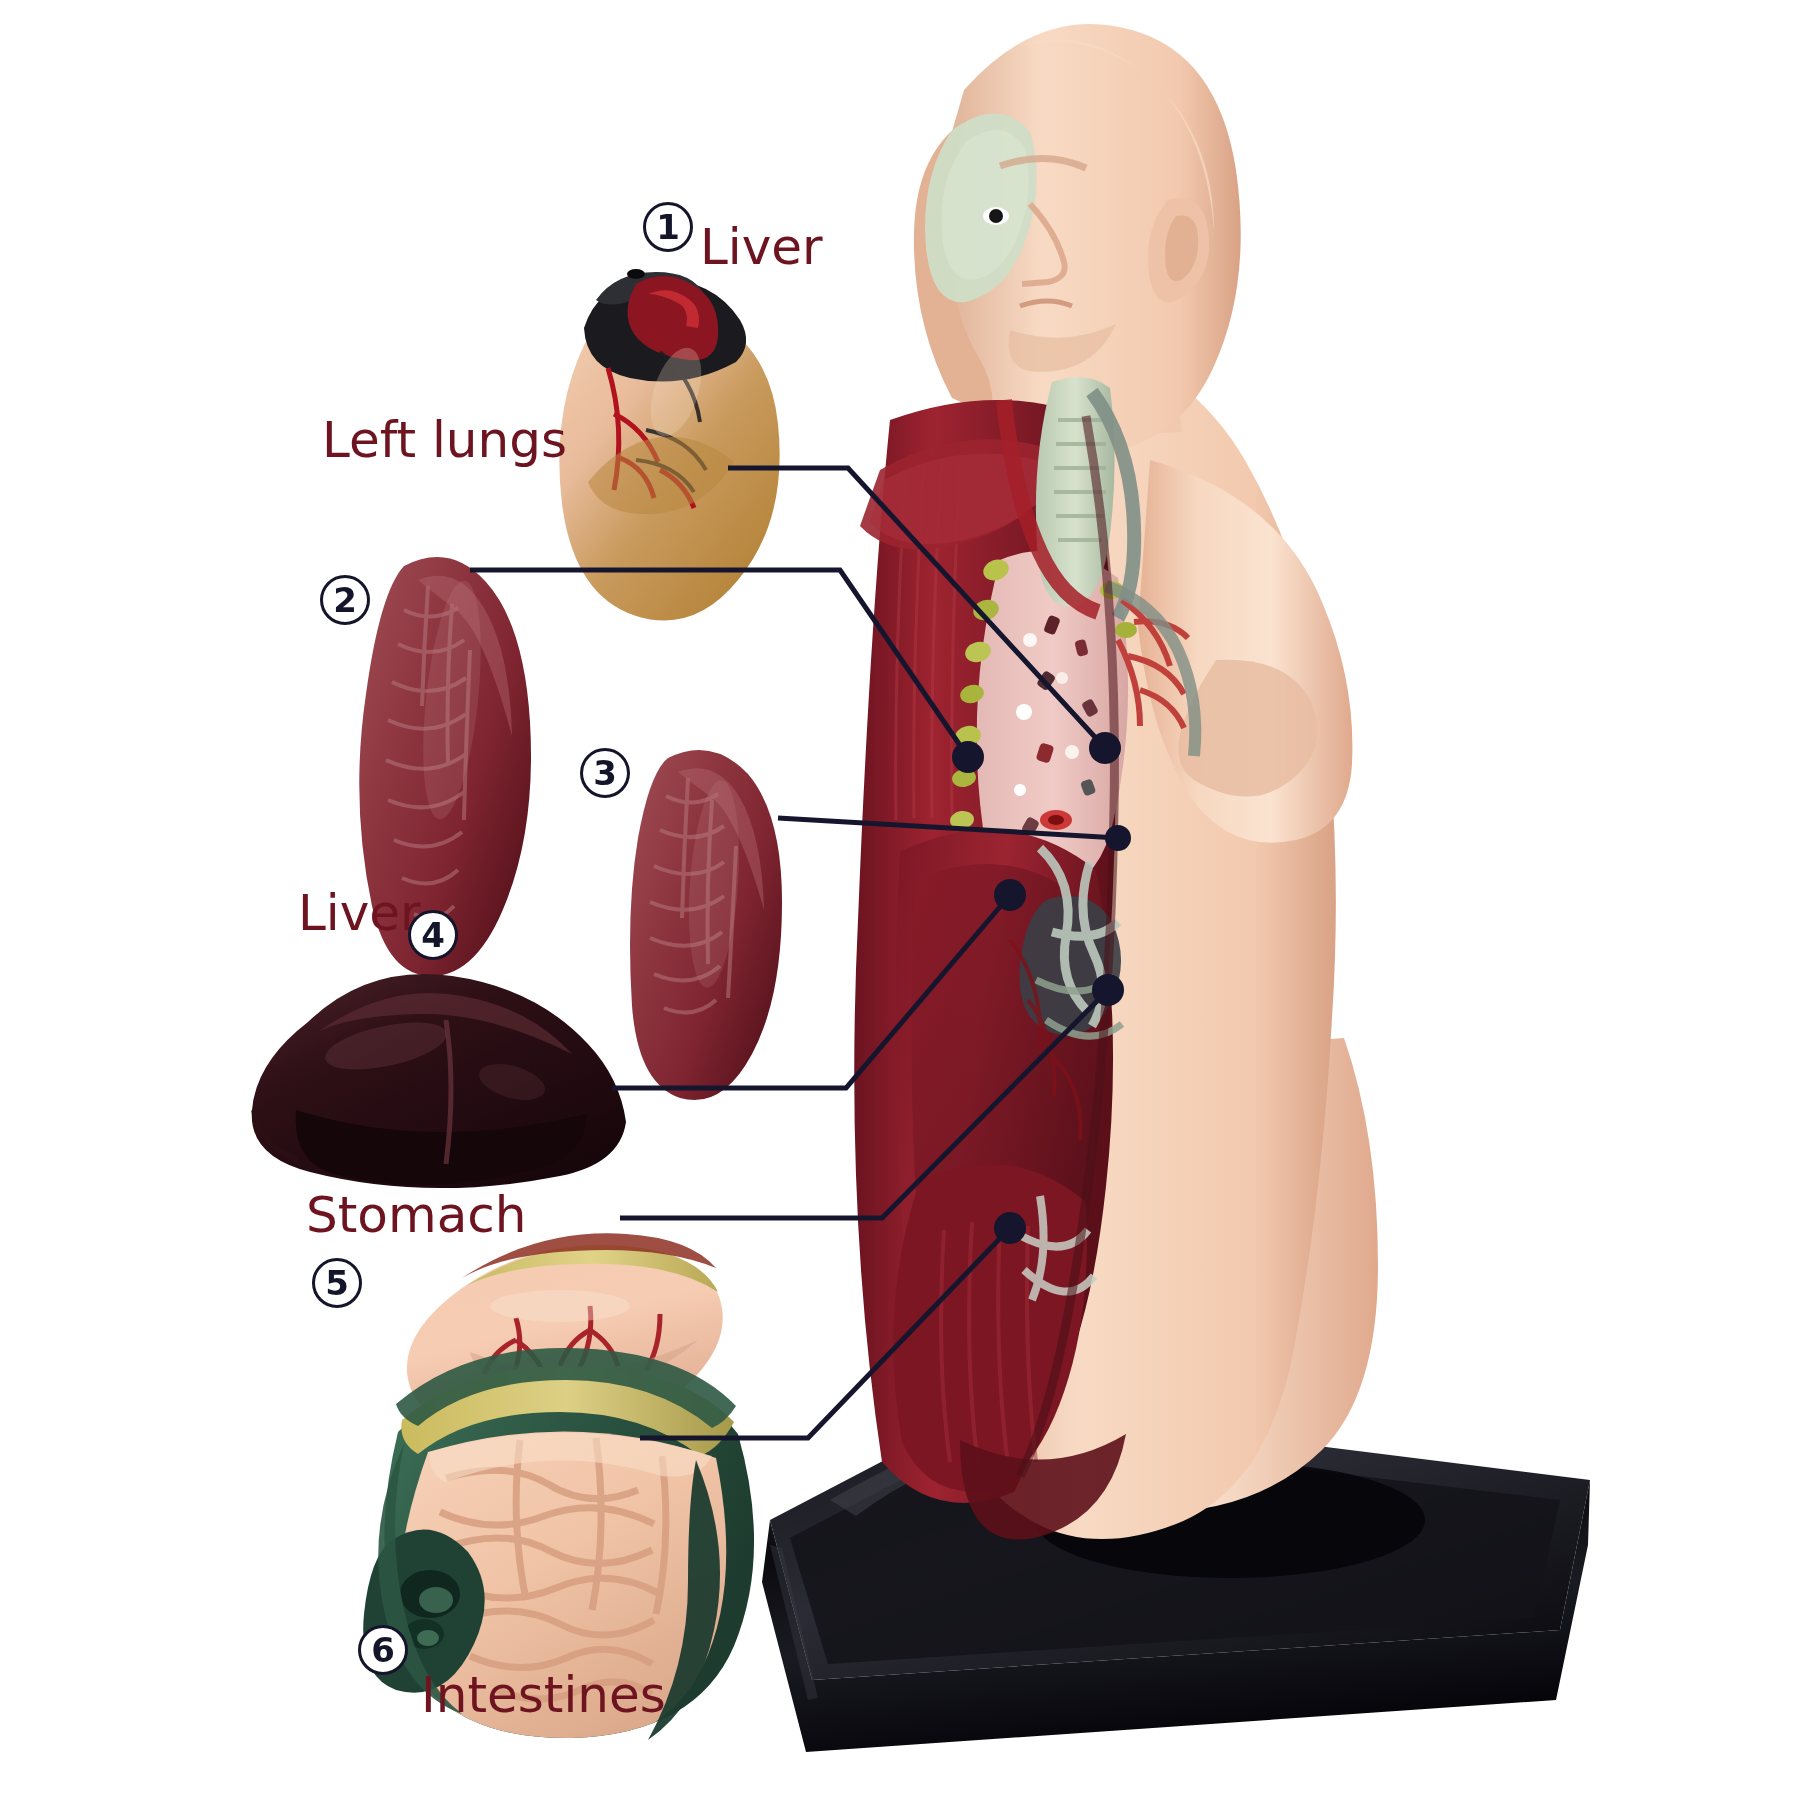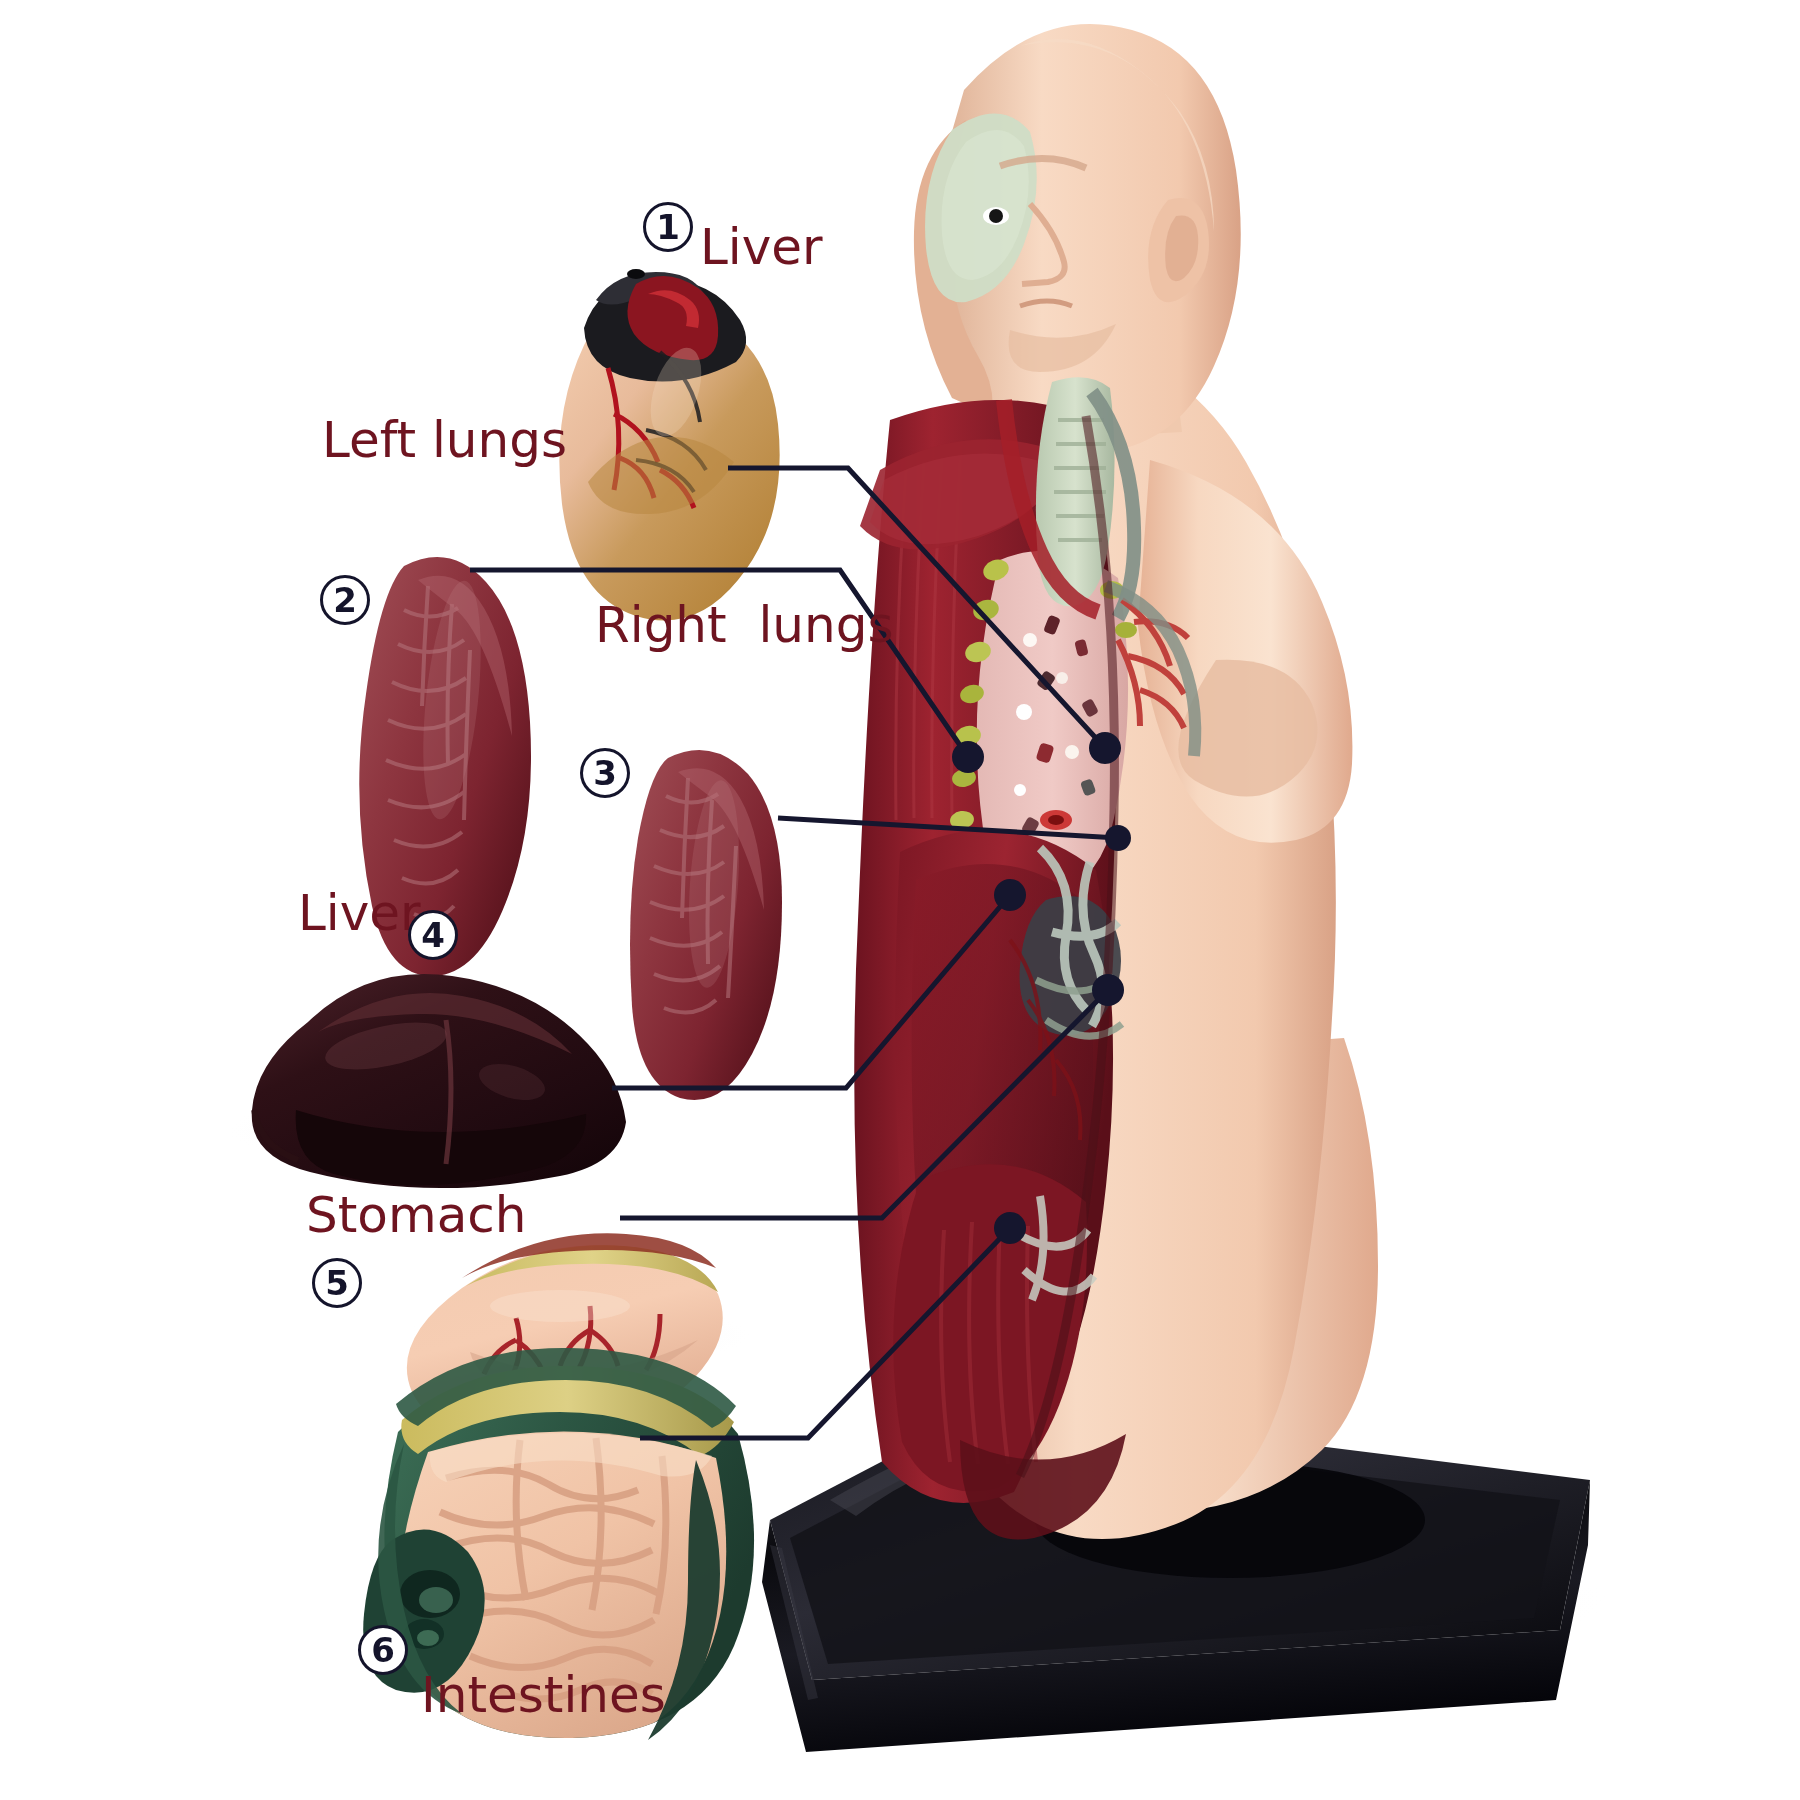--- a/index.html
+++ b/index.html
@@ -466,21 +466,20 @@
 
     <path class="leader" d="M620 1218 L882 1218 L1108 990"></path>
     <circle class="leaddot" cx="1108" cy="990" r="16"></circle>
 
     <path class="leader" d="M640 1438 L808 1438 L1010 1228"></path>
     <circle class="leaddot" cx="1010" cy="1228" r="16"></circle>
   </svg>
 
   <div class="label" style="left:700px;top:222px;">Liver</div>
   <div class="label" style="left:322px;top:415px;text-align:right;">Left lungs</div>
-  <div class="label" style="left:595px;top:600px;">Right  lungs</div>
   <div class="label" style="left:298px;top:888px;">Liver</div>
   <div class="label" style="left:306px;top:1190px;">Stomach</div>
   <div class="label" style="left:421px;top:1670px;">Intestines</div>
 
   <div class="badge" style="left:643px;top:202px;">1</div>
   <div class="badge" style="left:320px;top:575px;">2</div>
   <div class="badge" style="left:580px;top:748px;">3</div>
   <div class="badge" style="left:408px;top:910px;">4</div>
   <div class="badge" style="left:312px;top:1258px;">5</div>
   <div class="badge" style="left:358px;top:1625px;">6</div>

